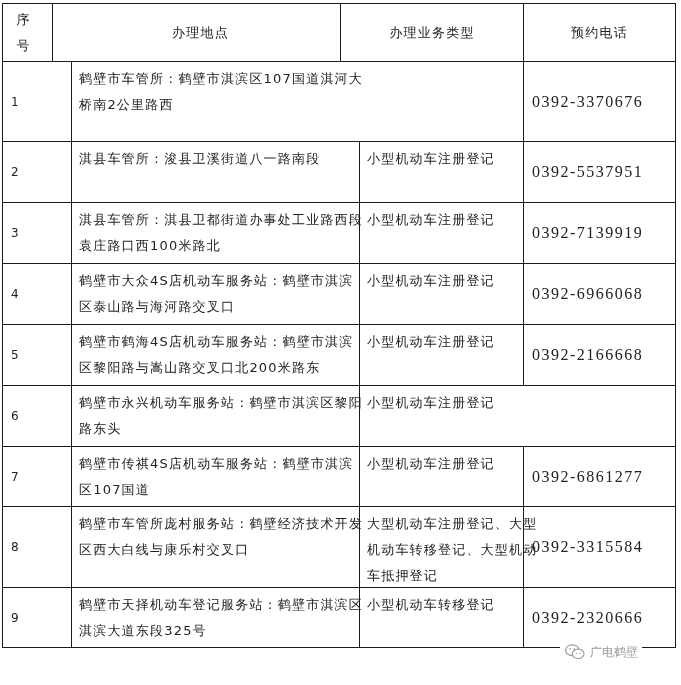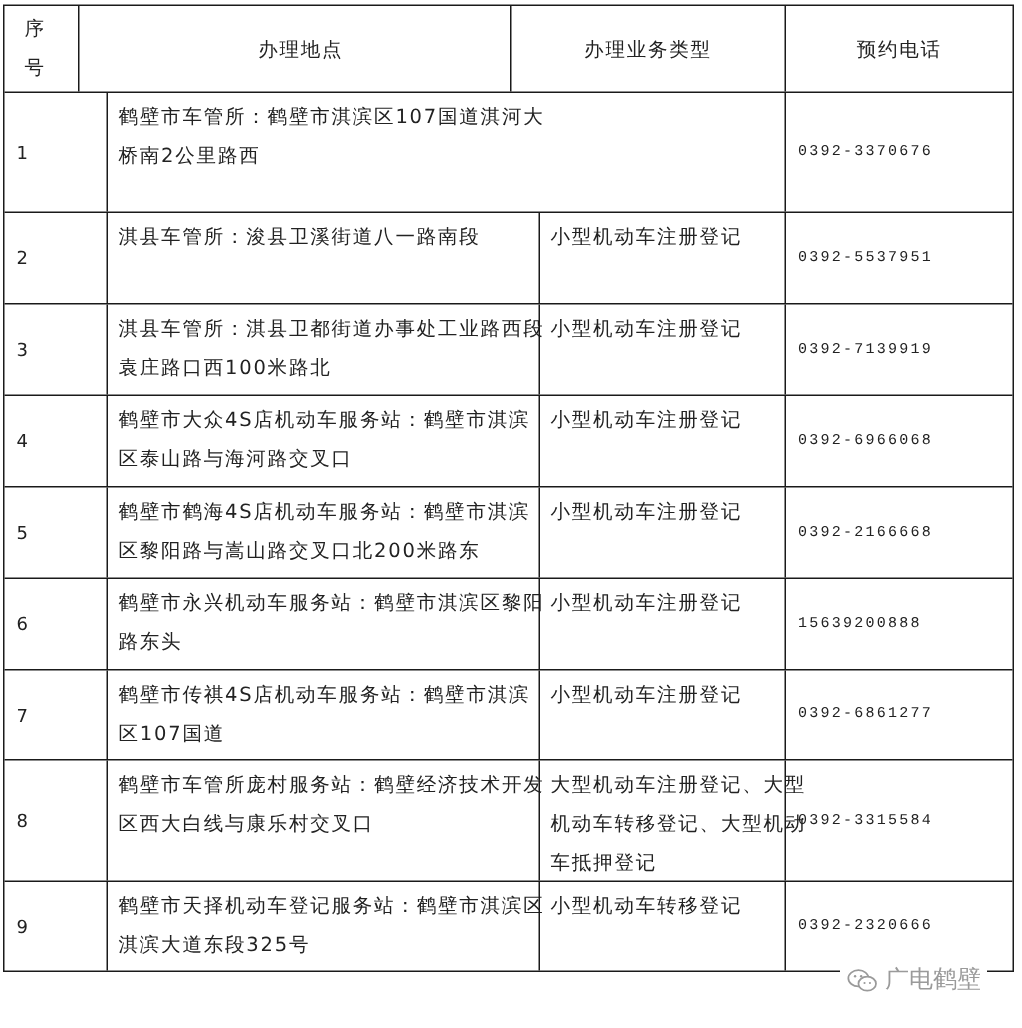--- a/index.html
+++ b/index.html
@@ -11,24 +11,24 @@
   .row.first { border-top: none; }
   .cell { position: absolute; top: 0; bottom: 0; box-sizing: border-box; font-size: 13px; letter-spacing: 1.2px; }
   .c0 { left: 0; width: 41px; }
   .c1 { left: 49px; width: 296px; border-left: 1.5px solid #1a1a1a; }
   .c2 { left: 337px; width: 183px; border-left: 1.5px solid #1a1a1a; }
   .c3 { left: 520px; right: 0; border-left: 1.5px solid #1a1a1a; }
   .hdr .cell { display: flex; align-items: center; justify-content: center; text-align: center; }
   .hdr .c0 { flex-direction: column; line-height: 26px; }
   .num { display: flex; align-items: center; padding-left: 8px; font-size: 12px; }
   .txt { padding: 4px 4px 0 7px; line-height: 26px; margin-left: 19px; }
-  .phone { display: flex; align-items: center; padding-left: 8px; font-size: 10px; letter-spacing: 1.5px;
-           font-family: Liberation Mono, monospace; }
+  .phone { display: flex; align-items: center; padding-left: 8px; font-size: 16px; letter-spacing: 1.5px;
+           font-family: Liberation Serif, serif; }
   .watermark { position: absolute; left: 560px; top: 643px; display: flex; align-items: center; gap: 4px;
-               background: #ffffff; padding: 0 4px; color: #9a9a9a; font-size: 16px; }
+               background: #ffffff; padding: 0 4px; color: #9a9a9a; font-size: 12px; }
   .wm-icon { width: 22px; height: 18px; }
 </style>
 </head>
 <body>
 
 <div class="tbl">
   <div class="row hdr first" style="top:0;height:57px;">
     <div class="cell c0">
       <span>序</span>
       <span>号</span>
@@ -69,21 +69,20 @@
     <div class="cell c0 num">5</div>
     <div class="cell c1 txt">鹤壁市鹤海4S店机动车服务站：鹤壁市淇滨区黎阳路与嵩山路交叉口北200米路东</div>
     <div class="cell c2 txt">小型机动车注册登记</div>
     <div class="cell c3 phone">0392-2166668</div>
   </div>
 
   <div class="row" style="top:381px;height:61px;">
     <div class="cell c0 num">6</div>
     <div class="cell c1 txt">鹤壁市永兴机动车服务站：鹤壁市淇滨区黎阳路东头</div>
     <div class="cell c2 txt">小型机动车注册登记</div>
-    <div class="cell c3 phone">15639200888</div>
   </div>
 
   <div class="row" style="top:442px;height:60px;">
     <div class="cell c0 num">7</div>
     <div class="cell c1 txt">鹤壁市传祺4S店机动车服务站：鹤壁市淇滨区107国道</div>
     <div class="cell c2 txt">小型机动车注册登记</div>
     <div class="cell c3 phone">0392-6861277</div>
   </div>
 
   <div class="row" style="top:502px;height:81px;">

